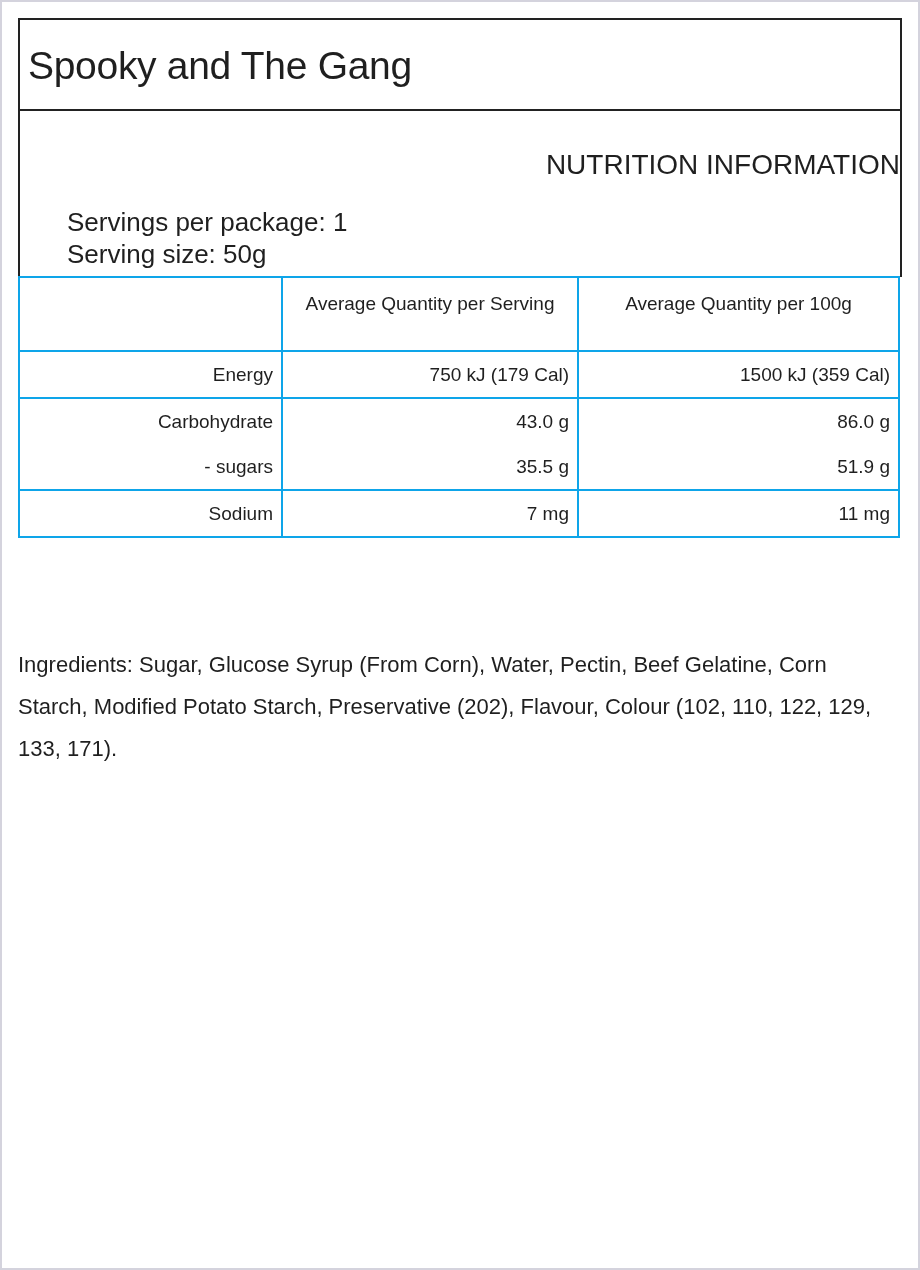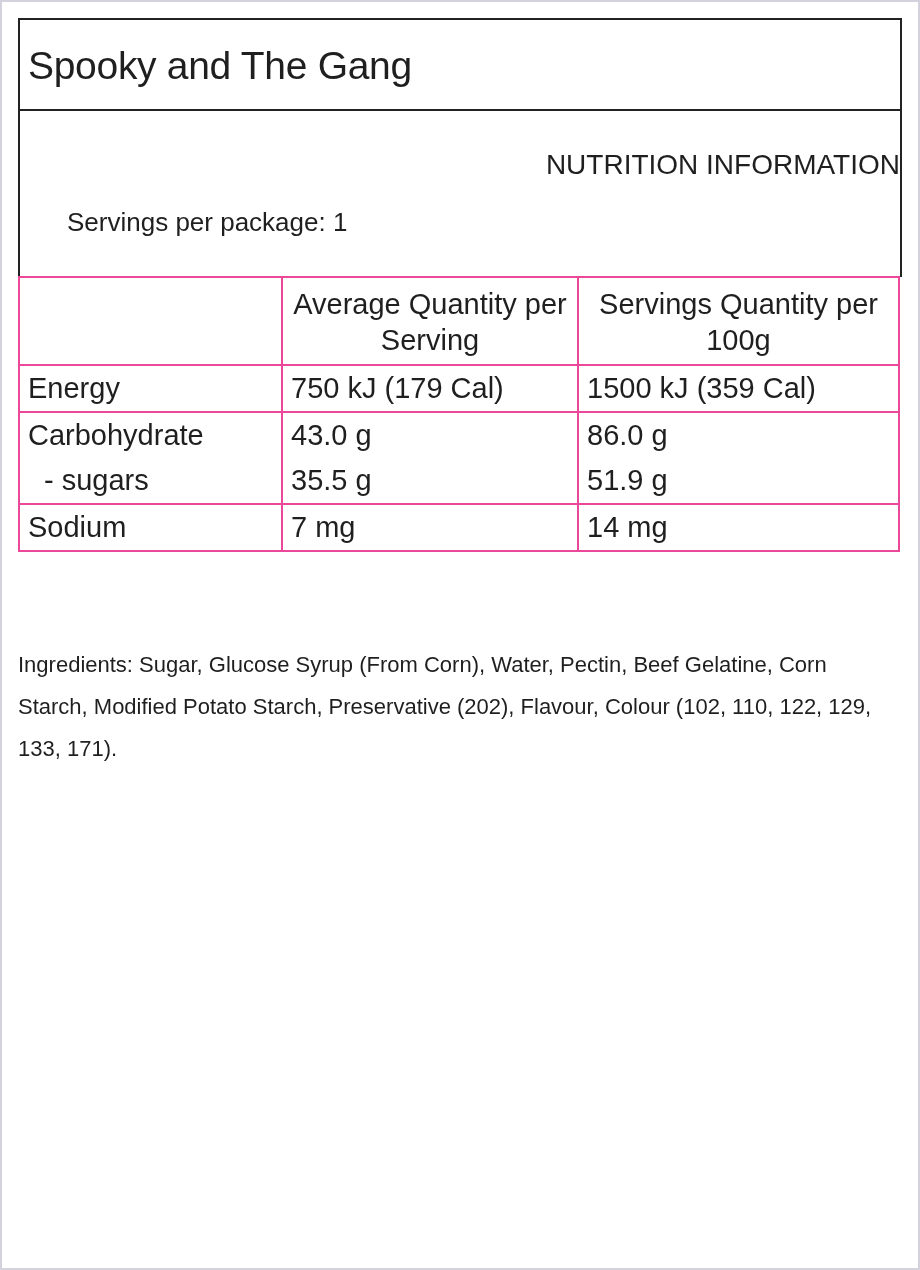--- a/index.html
+++ b/index.html
@@ -6,50 +6,51 @@
   body { width: 920px; height: 1270px; position: relative; overflow: hidden; font-family: "Liberation Sans", sans-serif; color: #1f1f1f; }
   .frame { position: absolute; left: 0; top: 0; width: 916px; height: 1266px; border: 2px solid #d4d3dd; background: #fff; }
   .title-box { position: absolute; left: 18px; top: 18px; width: 880px; height: 91px; border: 2px solid #222; border-bottom: none; box-sizing: content-box; }
   .title { position: absolute; left: 8px; top: 24px; font-size: 39px; font-weight: normal; letter-spacing: -0.3px; color: #1f1f1f; }
   .info-box { position: absolute; left: 18px; top: 109px; width: 880px; height: 166px; border: 2px solid #222; border-bottom: none; }
   .info-heading { position: absolute; left: 0; right: 0; top: 38px; text-align: right; font-size: 28px; color: #1f1f1f; }
   .serv { position: absolute; left: 8px; font-size: 26px; color: #1f1f1f; margin-left: 39px; }
   .serv1 { top: 96px; }
   .serv2 { top: 128px; }
   table { position: absolute; left: 18px; top: 276px; width: 882px; border-collapse: collapse; }
-  td, th { border: 2px solid #ec4899; font-size: 29px; font-weight: normal; color: #1f1f1f; text-align: left; vertical-align: top; padding: 0 8px; }
+  td, th { border: 2px solid #0ea5e9; font-size: 19px; font-weight: normal; color: #1f1f1f; text-align: left; vertical-align: top; padding: 0 8px; }
   th { text-align: center; line-height: 36px; padding-top: 8px; padding-bottom: 6px; height: 74px; box-sizing: border-box; }
-  td { height: 45px; line-height: 45px; }
+  td { height: 45px; line-height: 45px; text-align: right; }
   .c1 { width: 263px; }
   .c2 { width: 296px; }
   .double td { height: 90px; }
   .double .line { display: block; height: 45px; line-height: 45px; }
   .sub { padding-left: 16px; }
   .ingredients { position: absolute; left: 18px; top: 644px; width: 870px; font-size: 22px; line-height: 42px; color: #1f1f1f; }
 </style>
 </head>
 <body>
 
 <div class="frame"></div>
 
 <div class="title-box">
   <div class="title">Spooky and The Gang</div>
 </div>
 
 <div class="info-box">
   <div class="info-heading">NUTRITION INFORMATION</div>
   <div class="serv serv1">Servings per package: 1</div>
+  <div class="serv serv2">Serving size: 50g</div>
 </div>
 
 <table>
   <tbody>
       <tr>
     <th class="c1"></th>
     <th class="c2">Average Quantity per Serving</th>
-    <th>Servings Quantity per 100g</th>
+    <th>Average Quantity per 100g</th>
   </tr>
   <tr>
     <td>Energy</td>
     <td>750 kJ (179 Cal)</td>
     <td>1500 kJ (359 Cal)</td>
   </tr>
   <tr class="double">
     <td>
       <span class="line">Carbohydrate</span>
       <span class="line sub">- sugars</span>
@@ -59,18 +60,18 @@
       <span class="line">35.5 g</span>
     </td>
     <td>
       <span class="line">86.0 g</span>
       <span class="line">51.9 g</span>
     </td>
   </tr>
   <tr>
     <td>Sodium</td>
     <td>7 mg</td>
-    <td>14 mg</td>
+    <td>11 mg</td>
   </tr>
 </tbody>
   </table>
 
 <div class="ingredients">Ingredients: Sugar, Glucose Syrup (From Corn), Water, Pectin, Beef Gelatine, Corn Starch, Modified Potato Starch, Preservative (202), Flavour, Colour (102, 110, 122, 129, 133, 171).</div>
 
 </body></html>

